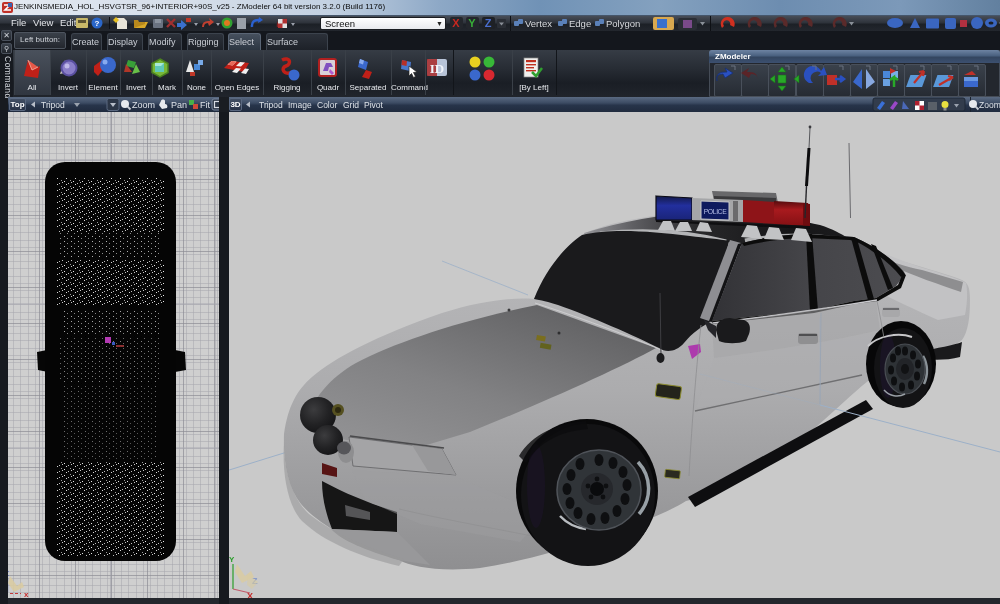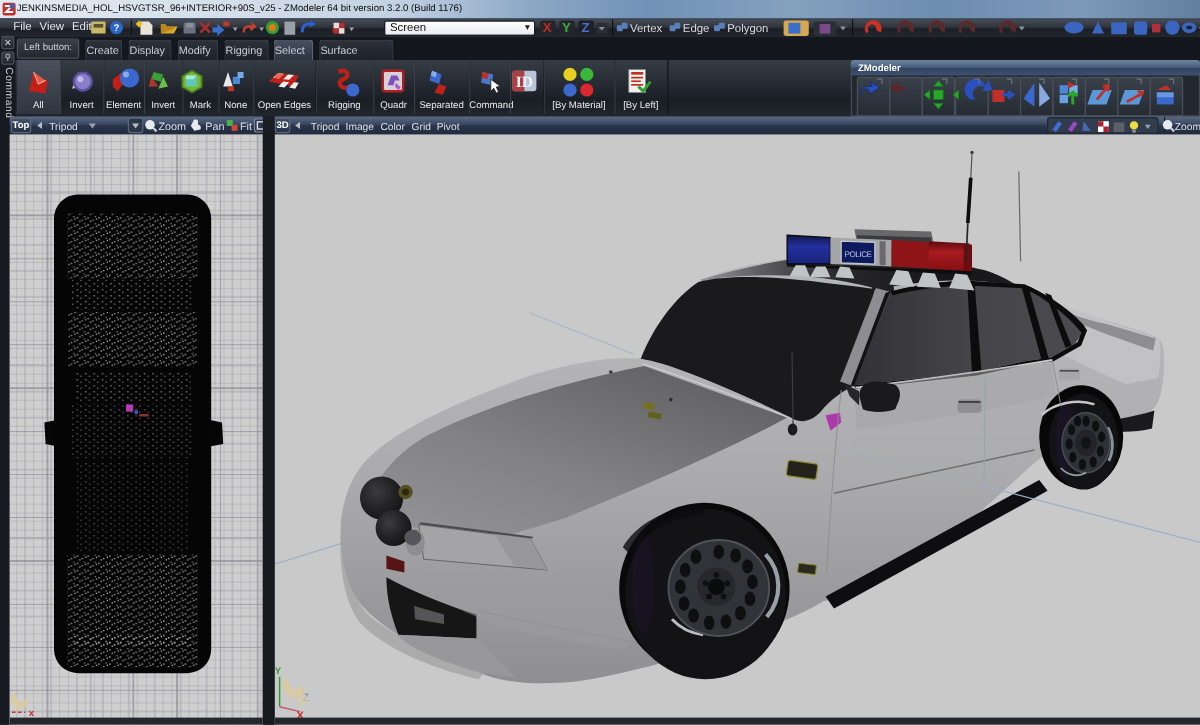--- a/index.html
+++ b/index.html
@@ -174,23 +174,20 @@
 <div class="tcell" style="left:311px;width:34px">
       <div class="lbl">Quadr</div>
     </div>
 <div class="tcell" style="left:345px;width:46px">
       <div class="lbl">Separated</div>
     </div>
 <div class="tcell" style="left:391px;width:34px">
       <div class="lbl">Command</div>
     </div>
 <div class="tcell" style="left:425px;width:28px"></div>
-<div class="tcell" style="left:453px;width:59px">
-      <div class="lbl">[By Material]</div>
-    </div>
 <div class="tcell" style="left:512px;width:44px">
       <div class="lbl">[By Left]</div>
     </div>
 <svg class="abs" style="left:0;top:0" width="600" height="46">
 <g>
 <path d="M24,26 l4,-16 4,10 8,-4 -2,12 z" fill="#c02018"></path>
         <path d="M28,10 l4,10 6,-3" fill="#e85848" stroke="#f0a090" stroke-width="1"></path>
 <path d="M60,24 l5,-14 4,12 z" fill="#cac6be"></path>
         <circle cx="69" cy="18" r="7.5" fill="#8a7ec8"></circle>
         <circle cx="69" cy="18" r="7.5" fill="none" stroke="#5a50a0" stroke-width="2"></circle>

